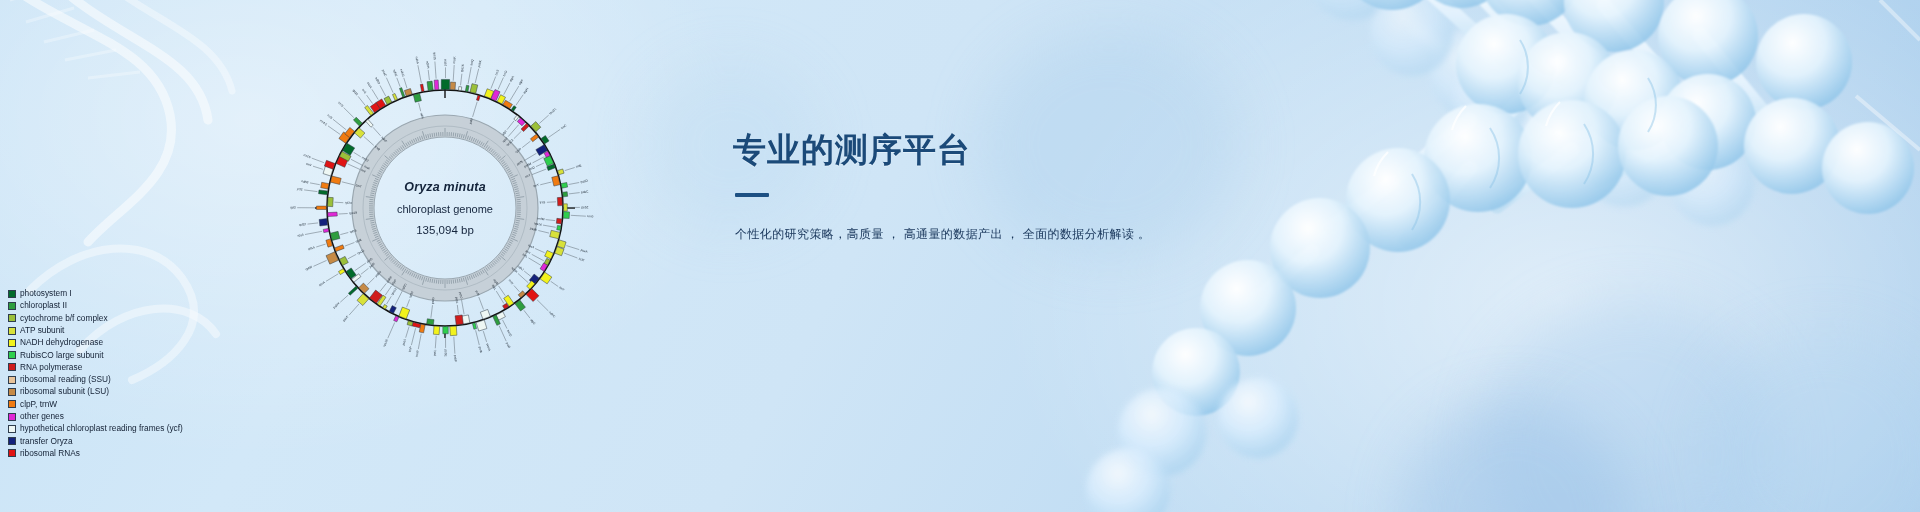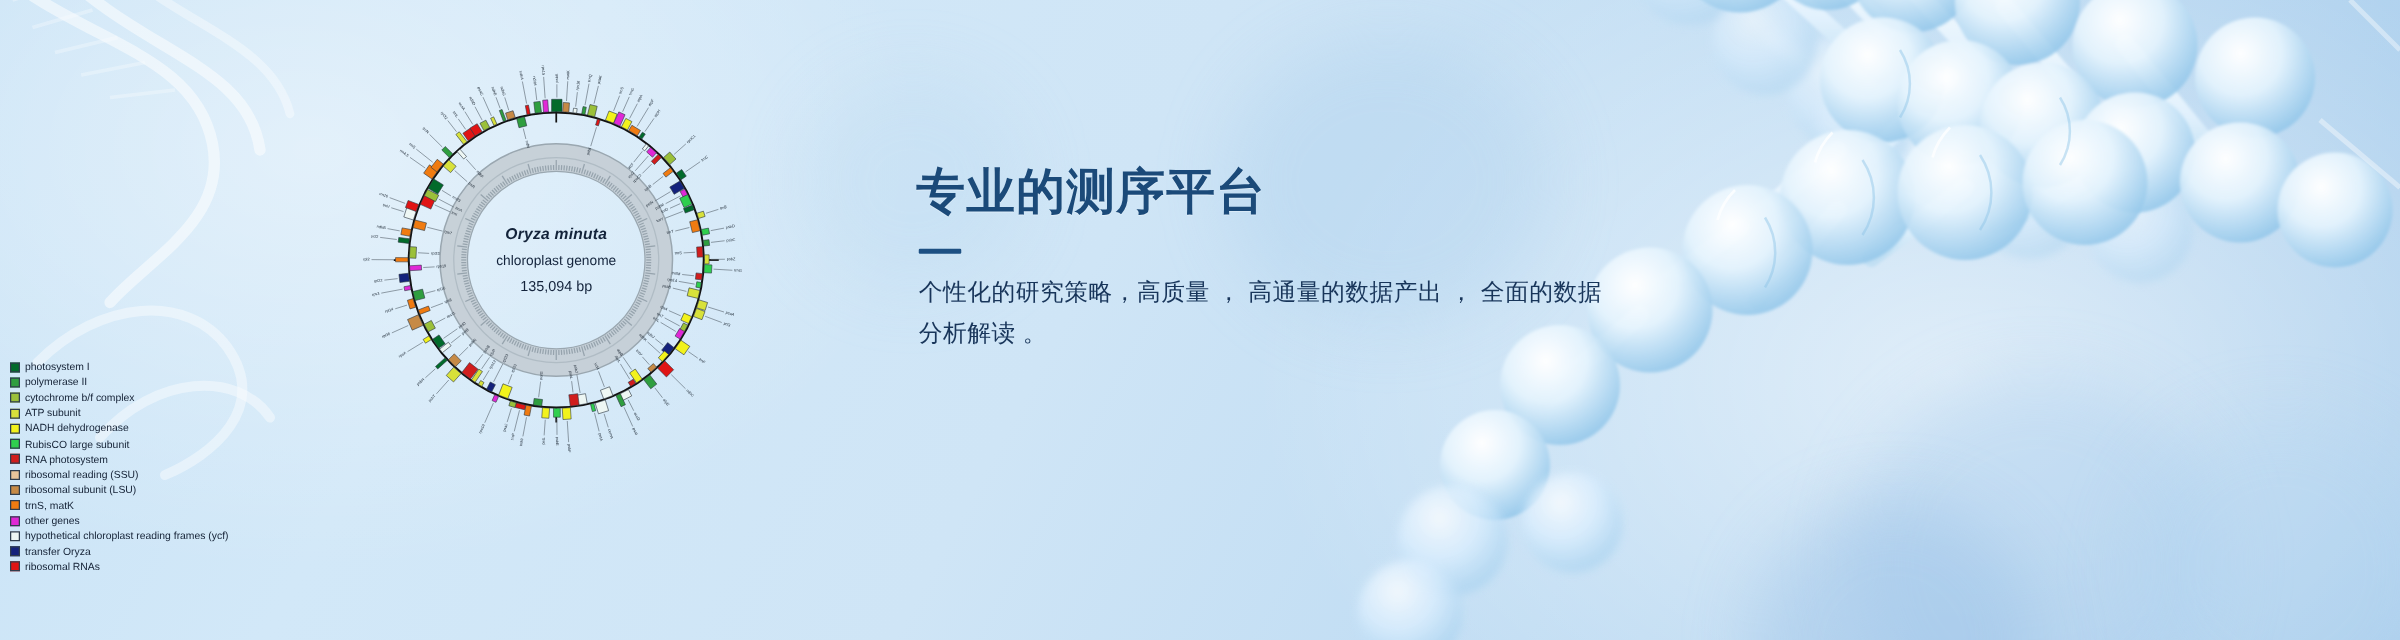--- a/index.html
+++ b/index.html
@@ -46,28 +46,28 @@
     border:1px solid #2f3d4d;box-sizing:border-box;
   }
   .legend-label{
     font-size:8.3px;line-height:9px;color:#132034;white-space:nowrap;
     font-family:"Liberation Sans","DejaVu Sans",sans-serif;
   }
 
   
   .copy{position:absolute;left:733px;top:133px;width:640px;}
   .headline{
-    font-size:39px;line-height:1.06;font-weight:bold;color:#1b4a79;
+    font-size:33px;line-height:1.06;font-weight:bold;color:#1b4a79;
     letter-spacing:1px;margin:0;
     text-shadow:0 1px 0 rgba(255,255,255,.35);
     font-family:"Liberation Sans","DejaVu Sans",sans-serif;
   }
   .divider{width:34px;height:4px;background:#1d5083;margin:25px 0 0 2px;border-radius:1px;}
   .subcopy{
-    margin:16px 0 0 2px;font-size:19px;line-height:1.72;color:#18355a;
+    margin:27px 0 0 2px;font-size:12px;line-height:1.72;color:#18355a;
     letter-spacing:.4px;max-width:560px;
     font-family:"Liberation Sans","DejaVu Sans",sans-serif;
   }
 </style>
 </head>
 <body>
 
 <div class="banner">
 
   <div class="orb" style="left:1480px;top:300px;width:300px;height:300px;background:rgba(160,200,235,.30);"></div>
@@ -786,53 +786,53 @@
   </div>
 
   <div class="legend">
 
   <div class="legend-row">
         <span class="legend-swatch" style="background: rgb(2, 107, 43);"></span>
         <span class="legend-label">photosystem I</span>
       </div>
       <div class="legend-row">
         <span class="legend-swatch" style="background: rgb(47, 158, 63);"></span>
-        <span class="legend-label">polymerase II</span>
+        <span class="legend-label">chloroplast II</span>
       </div>
       <div class="legend-row">
         <span class="legend-swatch" style="background: rgb(155, 192, 58);"></span>
         <span class="legend-label">cytochrome b/f complex</span>
       </div>
       <div class="legend-row">
         <span class="legend-swatch" style="background: rgb(216, 225, 58);"></span>
         <span class="legend-label">ATP subunit</span>
       </div>
       <div class="legend-row">
         <span class="legend-swatch" style="background: rgb(242, 242, 28);"></span>
         <span class="legend-label">NADH dehydrogenase</span>
       </div>
       <div class="legend-row">
         <span class="legend-swatch" style="background: rgb(47, 207, 78);"></span>
         <span class="legend-label">RubisCO large subunit</span>
       </div>
       <div class="legend-row">
         <span class="legend-swatch" style="background: rgb(208, 29, 29);"></span>
-        <span class="legend-label">RNA photosystem</span>
+        <span class="legend-label">RNA polymerase</span>
       </div>
       <div class="legend-row">
         <span class="legend-swatch" style="background: rgb(232, 196, 154);"></span>
         <span class="legend-label">ribosomal reading (SSU)</span>
       </div>
       <div class="legend-row">
         <span class="legend-swatch" style="background: rgb(198, 138, 70);"></span>
         <span class="legend-label">ribosomal subunit (LSU)</span>
       </div>
       <div class="legend-row">
         <span class="legend-swatch" style="background: rgb(240, 123, 17);"></span>
-        <span class="legend-label">trnS, matK</span>
+        <span class="legend-label">clpP, trnW</span>
       </div>
       <div class="legend-row">
         <span class="legend-swatch" style="background: rgb(224, 40, 214);"></span>
         <span class="legend-label">other genes</span>
       </div>
       <div class="legend-row">
         <span class="legend-swatch" style="background: rgb(238, 247, 244);"></span>
         <span class="legend-label">hypothetical chloroplast reading frames (ycf)</span>
       </div>
       <div class="legend-row">

